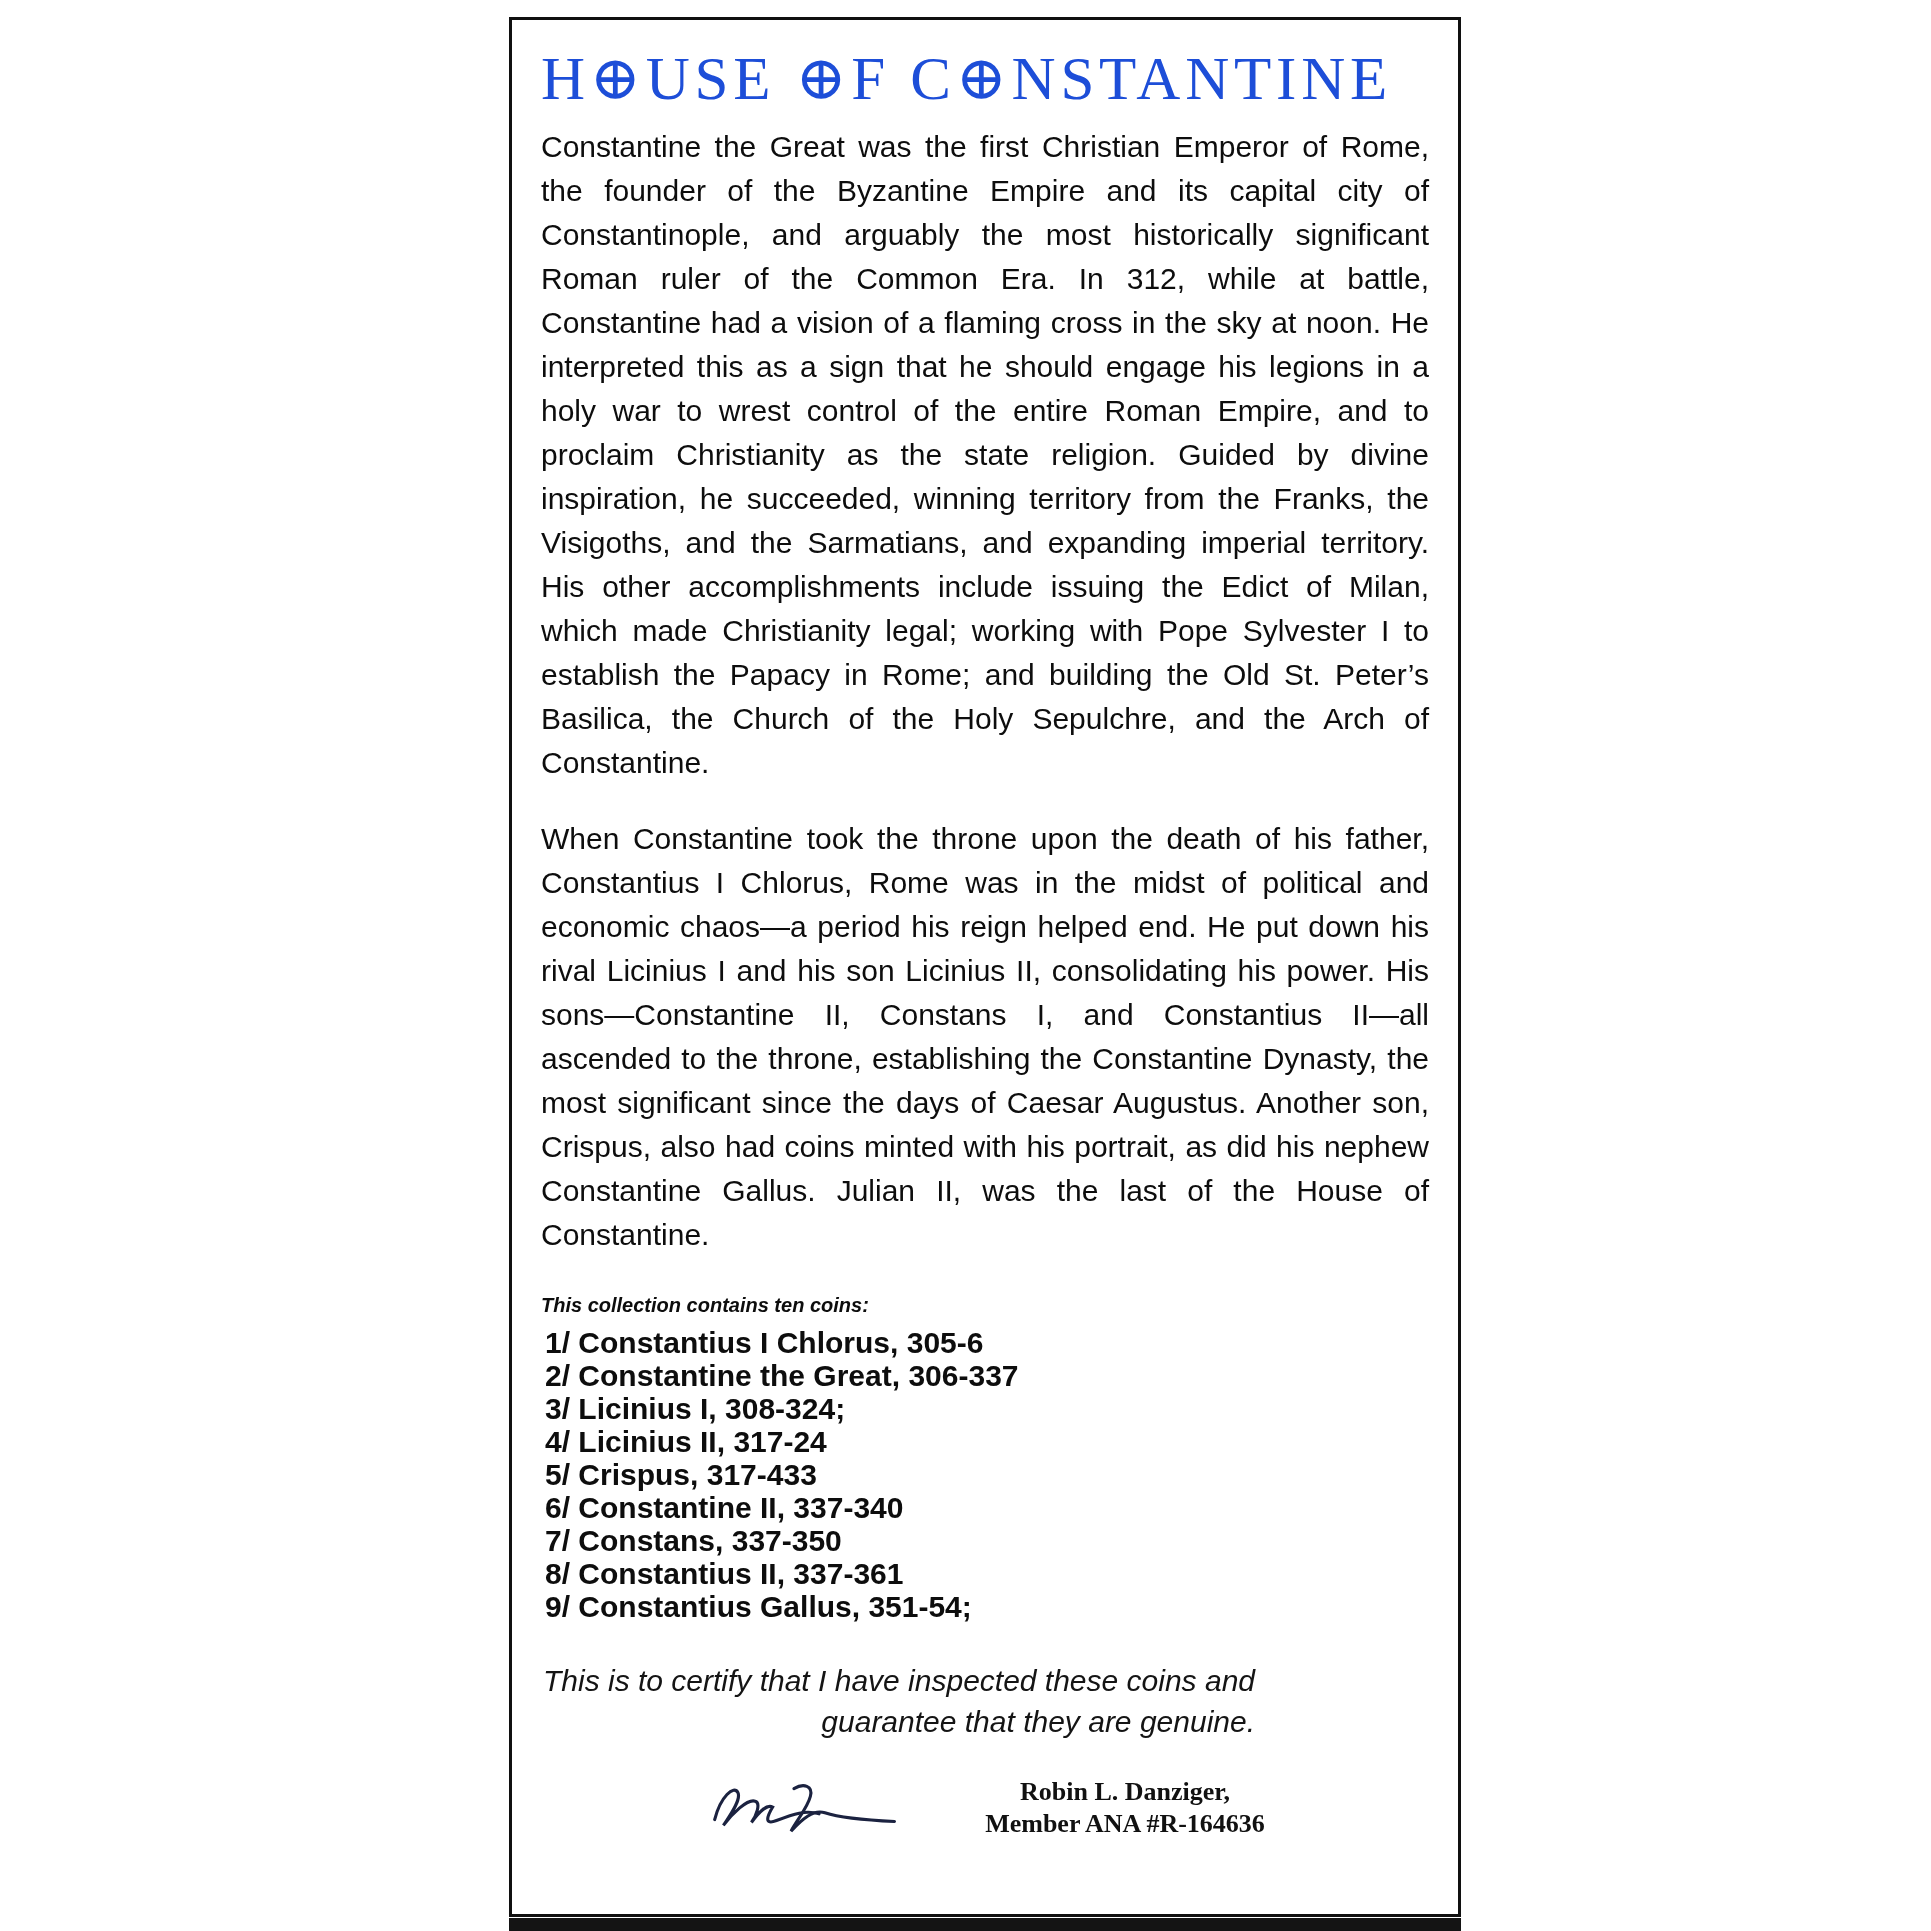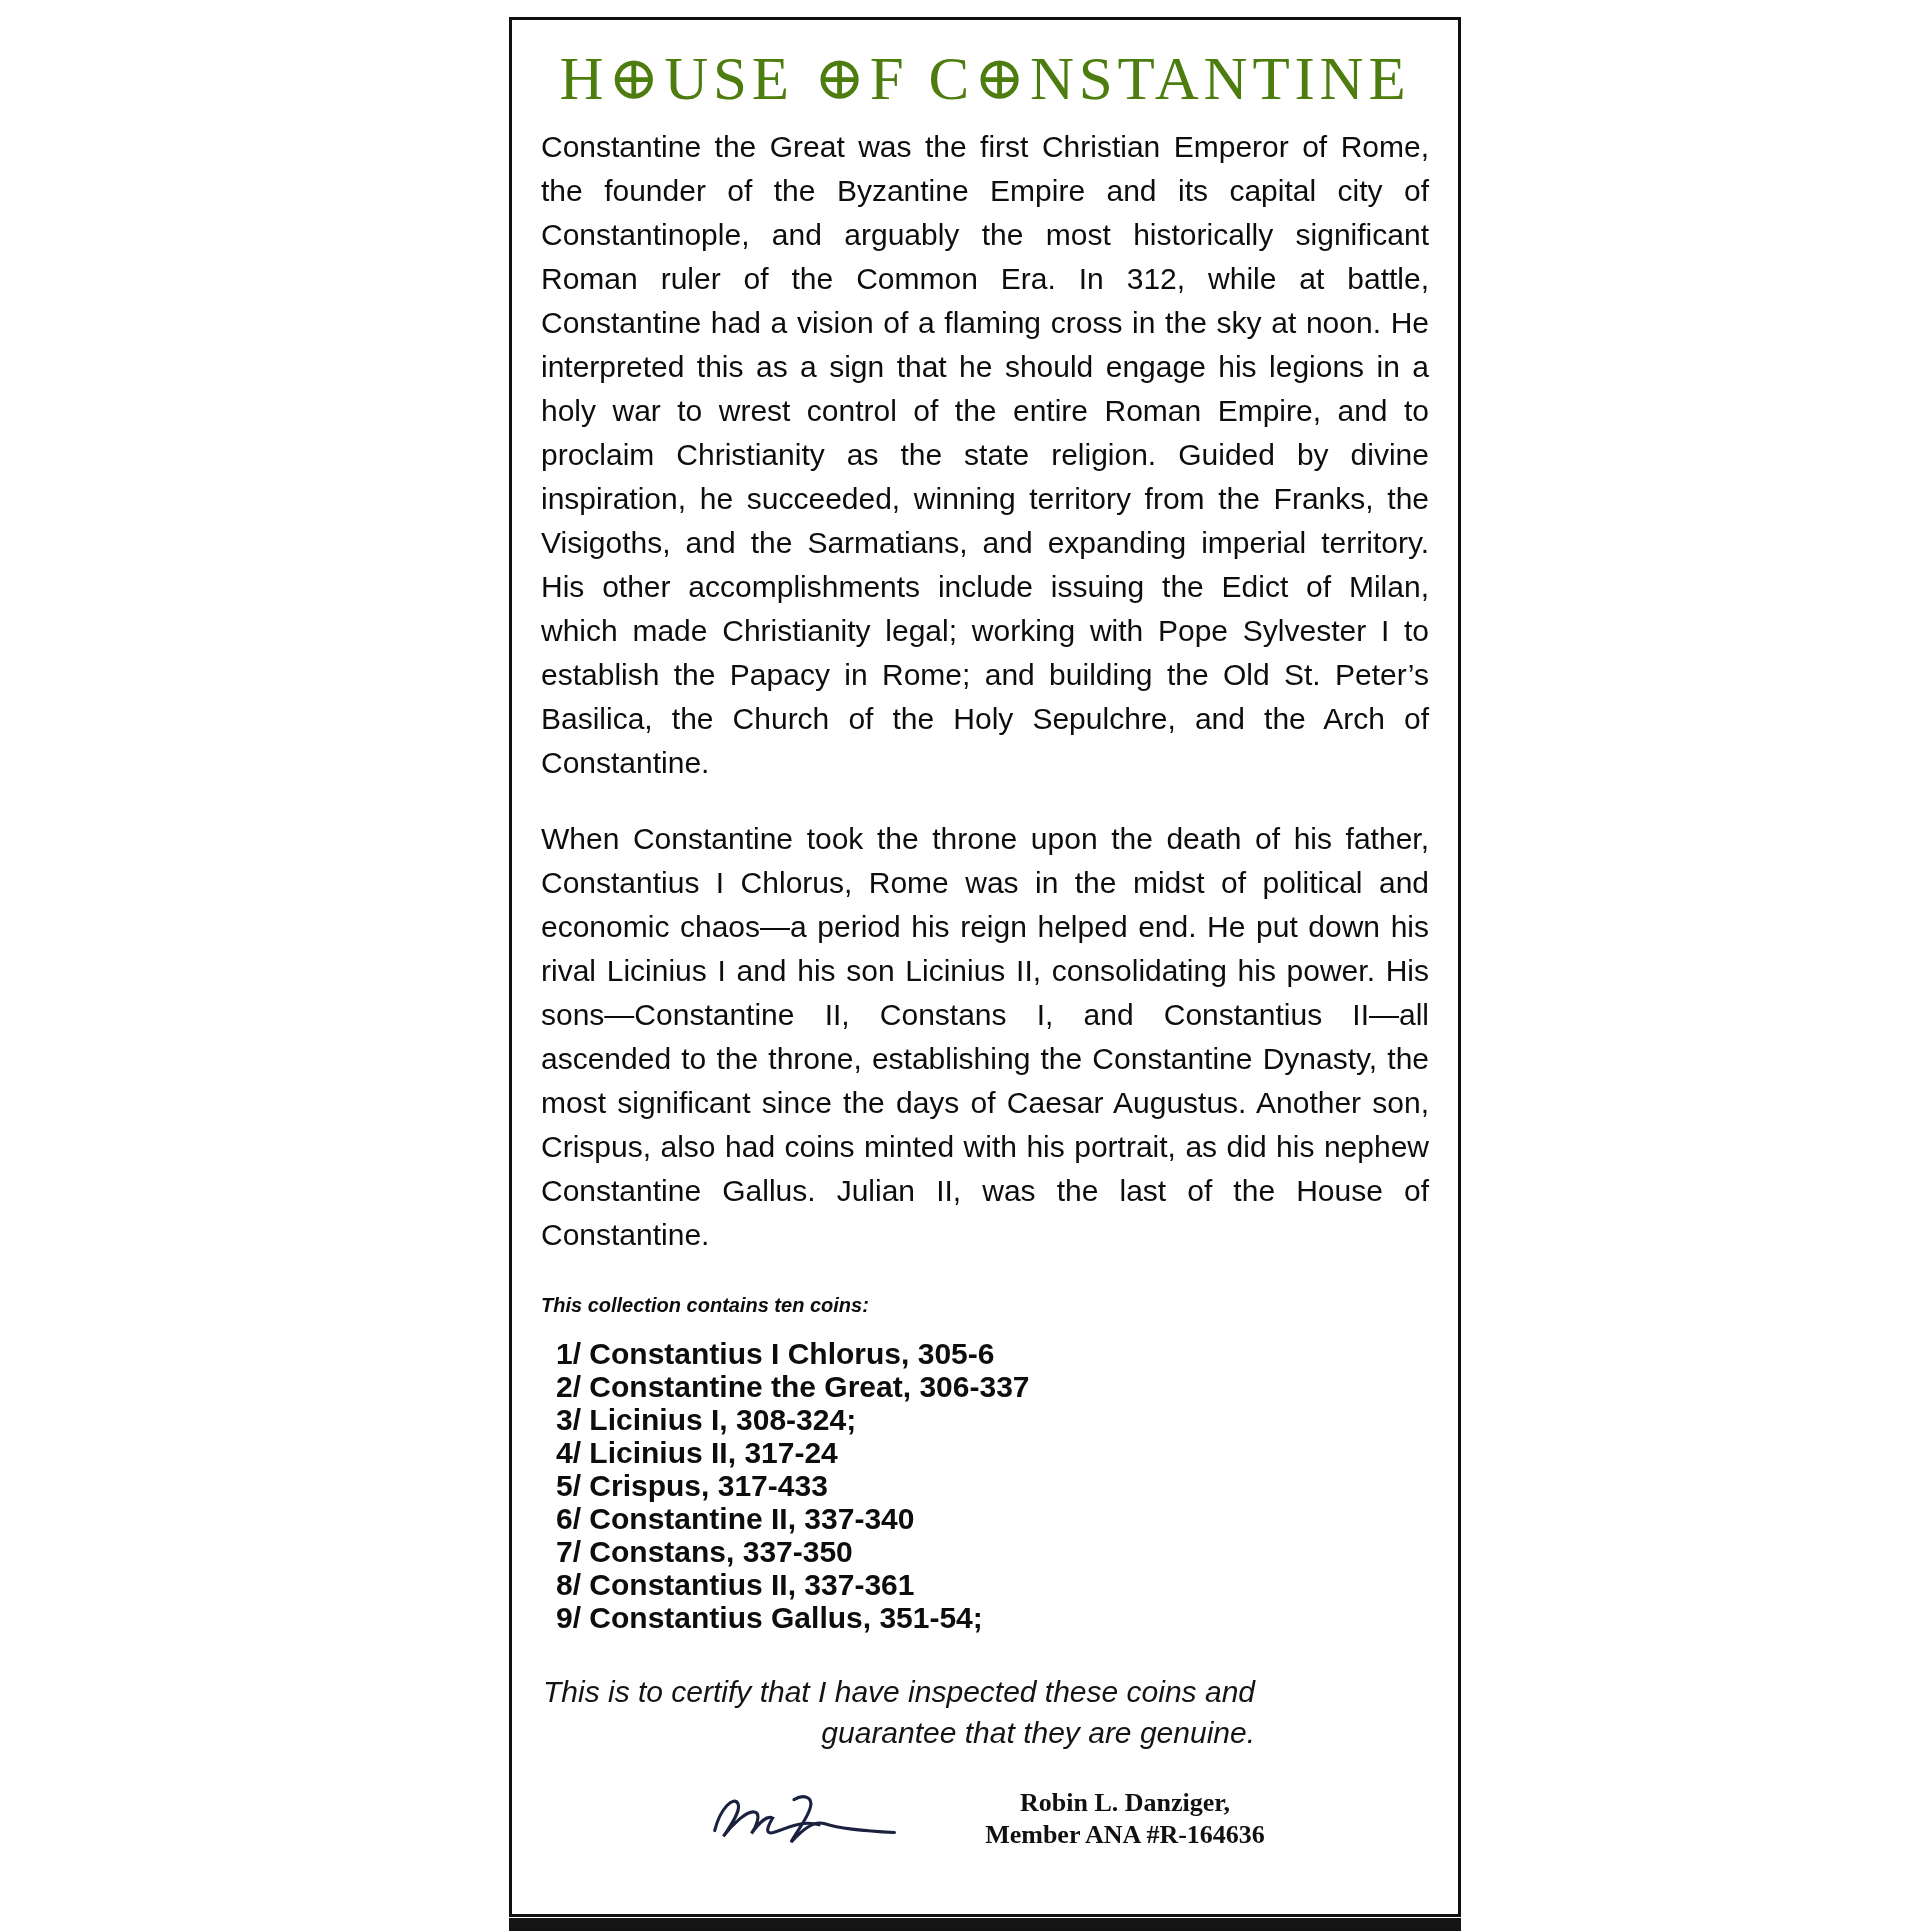--- a/index.html
+++ b/index.html
@@ -21,40 +21,40 @@
   .bottom-bar {
     position:absolute; left:509px; top:1918px;
     width:952px; height:13.5px;
     background:#141414;
   }
   .title {
     font-family:"Liberation Serif","DejaVu Serif", serif;
     font-weight:400;
     font-size:61px;
     letter-spacing:4.8px;
-    text-align:center;
-    color:#4d7c0f;
+    text-align:left;
+    color:#1d4ed8;
     margin:7.7px 0 11.6px 0;
     white-space:nowrap;
   }
   .body-par {
     font-size:30px;
     font-weight:400;
     line-height:44px;
     text-align:justify;
     margin:0 0 32px 0;
   }
   .intro {
     font-size:20px;
     font-weight:700;
     font-style:italic;
     line-height:33px;
     margin:32px 0 1.9px 0;
   }
-  .coin-list { margin:15px; }
+  .coin-list { margin:4px; }
   .coin-item {
     font-size:30px;
     font-weight:700;
     line-height:33px;
   }
   .cert {
     font-size:30px;
     font-style:italic;
     font-weight:400;
     line-height:41px;

